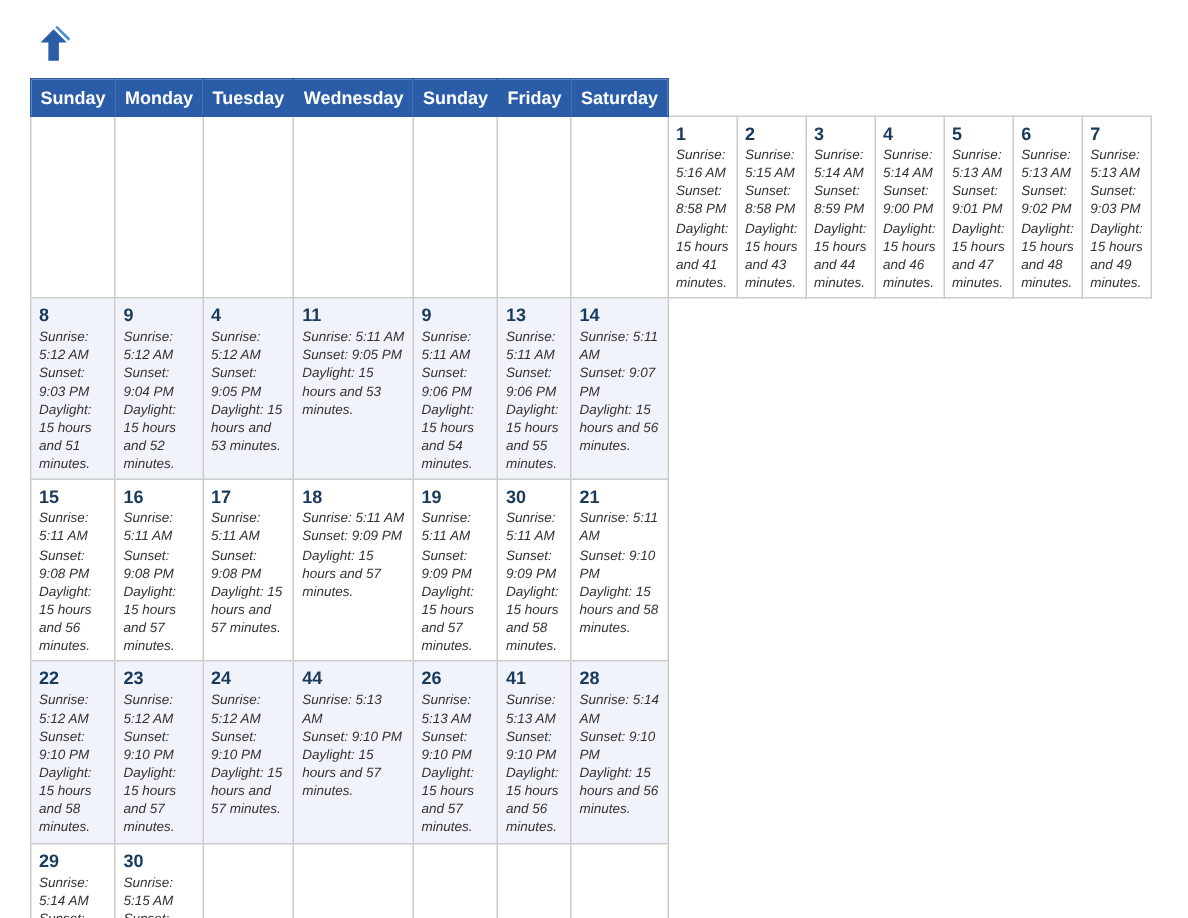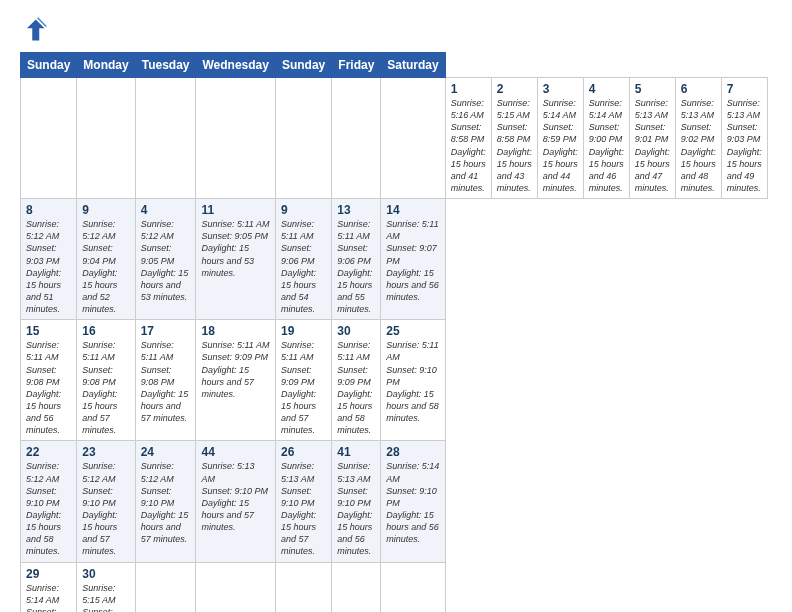--- a/index.html
+++ b/index.html
@@ -266,21 +266,21 @@
 Sunset: 9:09 PM
 Daylight: 15 hours and 57 minutes.</div>
           </td>
           <td>
             <span class="day-number">30</span>
             <div class="day-info" style="white-space: pre-line;">Sunrise: 5:11 AM
 Sunset: 9:09 PM
 Daylight: 15 hours and 58 minutes.</div>
           </td>
           <td>
-            <span class="day-number">25</span>
+            <span class="day-number">21</span>
             <div class="day-info" style="white-space: pre-line;">Sunrise: 5:11 AM
 Sunset: 9:10 PM
 Daylight: 15 hours and 58 minutes.</div>
           </td>
         </tr>
         <tr class="row-shaded">
           <td>
             <span class="day-number">22</span>
             <div class="day-info" style="white-space: pre-line;">Sunrise: 5:12 AM
 Sunset: 9:10 PM

